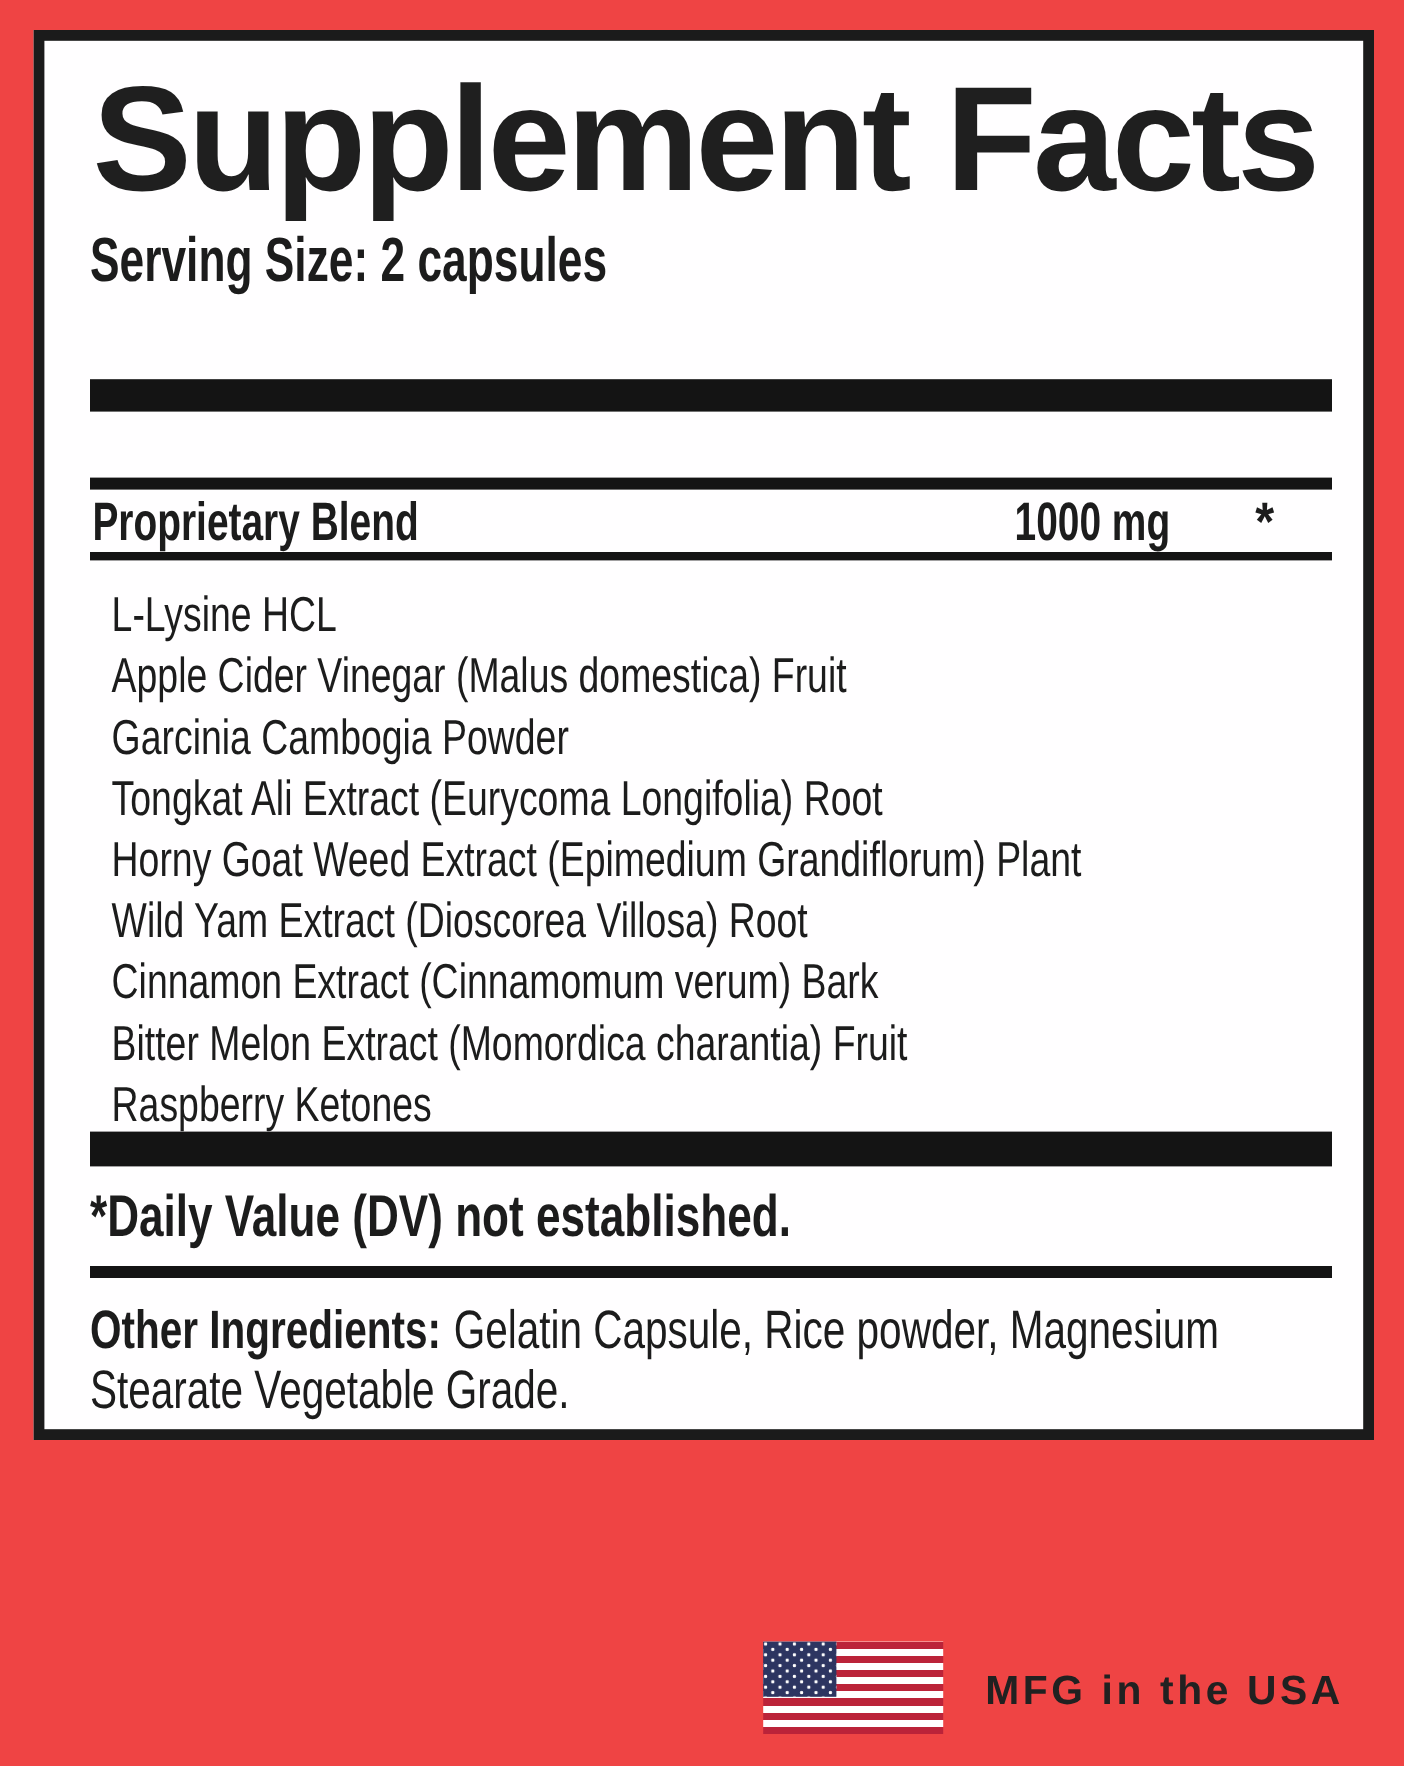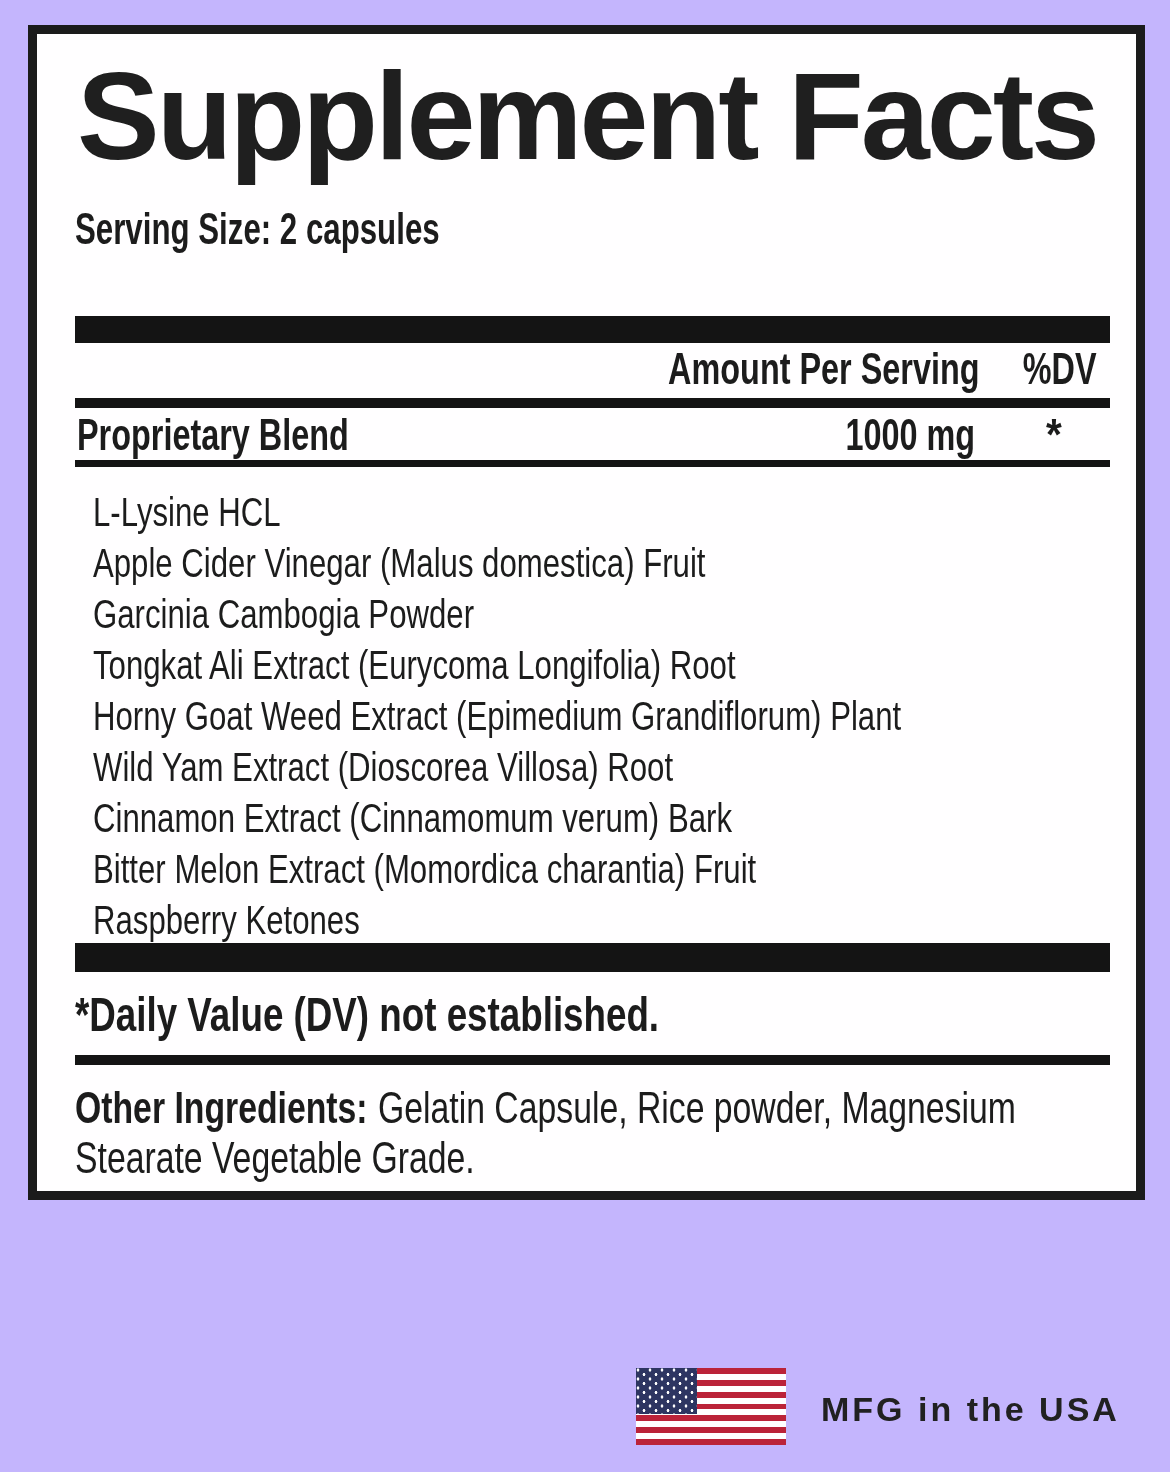--- a/index.html
+++ b/index.html
@@ -1,19 +1,19 @@
 <!DOCTYPE html>
 <html><head>
 <meta charset="utf-8">
 <style>
   html,body{margin:0;padding:0;background:#ffffff;}
   .page{
     position:relative;
     width:1170px;height:1472px;
-    background:#c4b5fd;
+    background:#ef4444;
     font-family:"Liberation Sans",sans-serif;
     color:#1c1c1c;
     overflow:hidden;
   }
   .label-box{
     position:absolute;left:28px;top:25px;
     width:1117px;height:1175px;
     box-sizing:border-box;
     border:9px solid #1b1b1b;
     background:#fffeff;
@@ -23,21 +23,21 @@
     left:40px;top:8px;
     font-size:124px;font-weight:bold;
     letter-spacing:-3px;line-height:1.2;
     white-space:nowrap;color:#1f1f1f;
   }
   .cond-b{
     display:inline-block;font-weight:bold;
     transform:scaleX(0.71);transform-origin:0 50%;
     white-space:nowrap;
   }
-  .serving-line{left:38px;font-size:44px;line-height:48px;margin-top:12px;}
+  .serving-line{left:38px;font-size:52px;line-height:48px;}
   .bar{left:38px;width:1035px;background:#141414;}
   .bar-thick1{top:282px;height:27px;}
   .bar-med1{top:364px;height:10px;}
   .row{left:38px;width:1035px;}
   .hdr-row{top:314px;height:42px;font-size:45px;line-height:42px;font-weight:bold;}
   .right-anchor{
     position:absolute;display:inline-block;white-space:nowrap;
     transform:scaleX(0.72);transform-origin:100% 50%;
   }
   .hdr-amount{right:130px;}
@@ -101,24 +101,20 @@
   <div class="label-box">
 
     <div class="abs title">Supplement Facts</div>
 
     <div class="abs serving-line" style="top:159px;">
       <span class="cond-b">Serving Size: 2 capsules</span>
     </div>
 
     <div class="abs bar bar-thick1"></div>
 
-    <div class="abs row hdr-row">
-      <span class="right-anchor hdr-amount">Amount Per Serving</span>
-      <span class="right-anchor hdr-dv">%DV</span>
-    </div>
 
     <div class="abs bar bar-med1"></div>
 
     <div class="abs row blend-row">
       <span class="blend-name">Proprietary Blend</span>
       <span class="right-anchor blend-amount">1000 mg</span>
       <span class="blend-star">*</span>
     </div>
 
     <div class="abs bar bar-thin1"></div>

